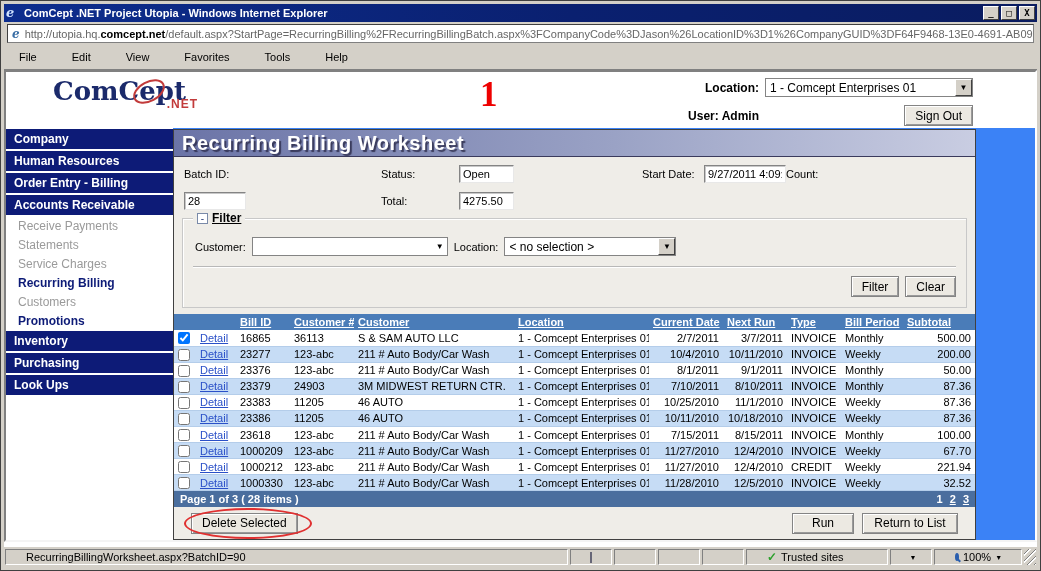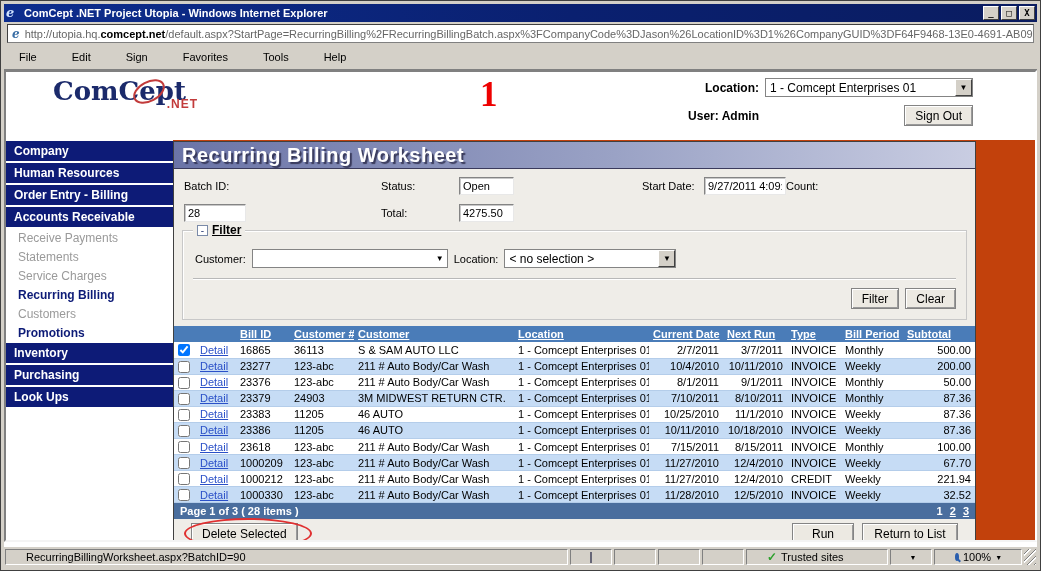--- a/index.html
+++ b/index.html
@@ -56,21 +56,21 @@
   .selectbox .sel-text { flex:1; padding:0 4px; white-space:nowrap; overflow:hidden; font-size:12px; }
   .sel-arrow { width:17px; height:17px; background:#d4d0c8; border:1px solid;
           border-color:#fff #404040 #404040 #fff; font-size:8px; line-height:15px; text-align:center; color:#000; }
   .user-cell { font-weight:bold; font-size:12px; }
   .signout-cell { text-align:right; }
 
   .btn { background:#ece9e2; border:1px solid #848484; box-shadow:inset 1px 1px 0 #fff, inset -1px -1px 0 #9a9a9a;
          font-family:"Liberation Sans",sans-serif; font-size:12px; color:#000; padding:2px 10px; height:21px; }
 
   
-  .page-body { flex:1; display:flex; background:#c2410c;margin-top:12px; }
+  .page-body { flex:1; display:flex; background:#3b82f6; }
   .sidebar { width:167px; flex:0 0 auto; background:#fff; padding-top:1px; }
   .nav-header { background:#0d1b77; color:#fff; font-weight:bold; font-size:12px;
           height:20px; line-height:20px; padding-left:8px; margin-bottom:2px; }
   .nav-sub { color:#9a9a9a; font-size:12px; height:19px; line-height:19px; padding-left:12px; }
   .nav-strong { color:#0d1b77; font-weight:bold; }
 
   .content { width:803px; flex:0 0 auto; border:1px solid #404040; margin-top:1px;
              display:flex; flex-direction:column; background:#efede8; }
 
   .sheet-title { height:27px; flex:0 0 auto;
@@ -167,21 +167,21 @@
   <div class="addressbar">
     <div class="url-box">
       <span class="ie-ico">e</span>
       <span class="url-text"><span>http://utopia.hq.</span><span class="domain">comcept.net</span><span>/default.aspx?StartPage=RecurringBilling%2FRecurringBillingBatch.aspx%3FCompanyCode%3DJason%26LocationID%3D1%26CompanyGUID%3DF64F9468-13E0-4691-AB09-5E</span></span>
     </div>
   </div>
 
   <div class="menubar">
     <span class="menu-item">File</span>
     <span class="menu-item">Edit</span>
-    <span class="menu-item">Sign</span>
+    <span class="menu-item">View</span>
     <span class="menu-item">Favorites</span>
     <span class="menu-item">Tools</span>
     <span class="menu-item">Help</span>
   </div>
 
   <div class="page">
 
     <div class="page-header">
       <div class="logo">
         <span>ComC</span><span class="logo-e">e</span><span>pt</span>

